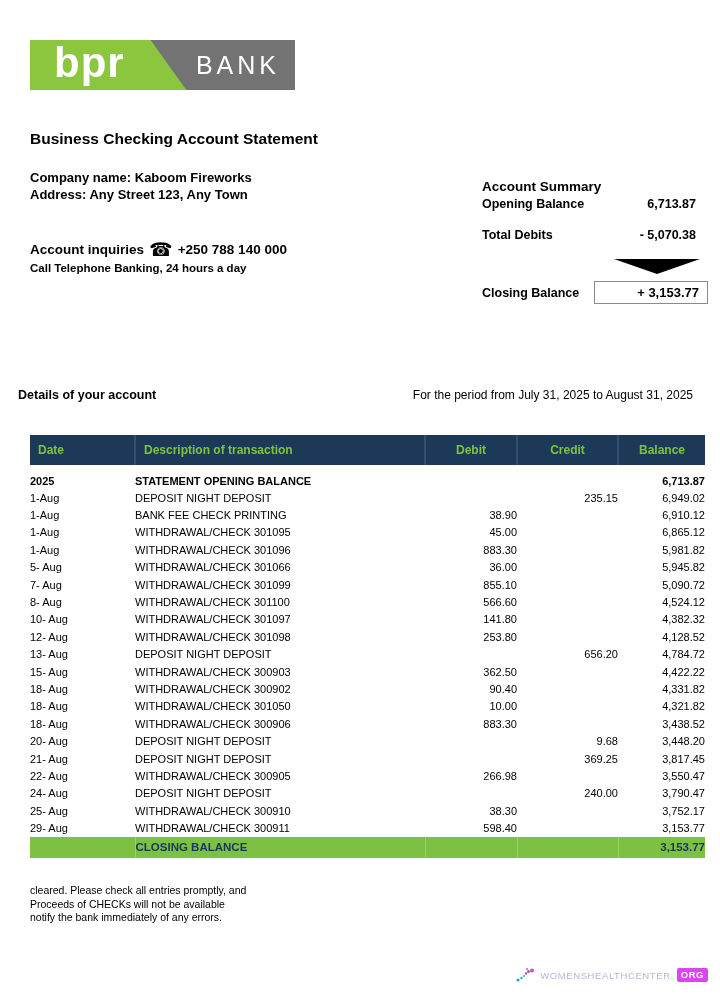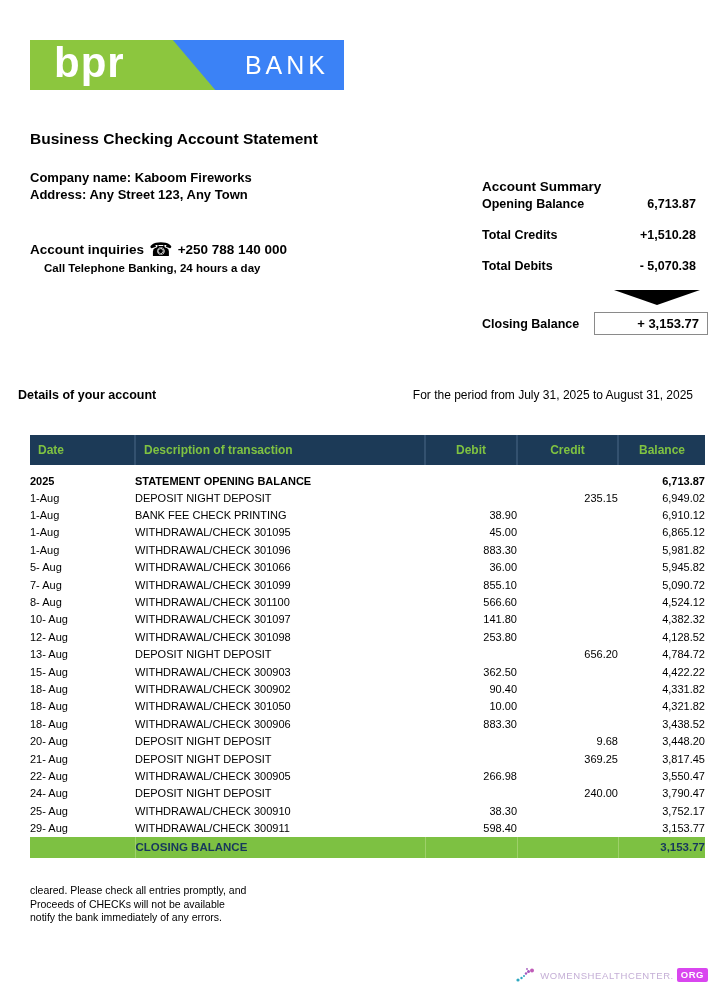--- a/index.html
+++ b/index.html
@@ -1,31 +1,31 @@
 <!DOCTYPE html>
 <html><head>
 <meta charset="utf-8">
 <style>
   * { margin:0; padding:0; box-sizing:border-box; }
   body { background:#e8e8e8; font-family:"Liberation Sans","DejaVu Sans",sans-serif; }
   .page { position:relative; width:720px; height:1000px; background:#ffffff; margin:0 auto; overflow:hidden; color:#000; }
   .abs { position:absolute; }
 
   
-  .logo { left:30px; top:40px; width:314px; height:50px; background:#3b82f6; }
+  .logo { left:30px; top:40px; width:265px; height:50px; background:#737373; }
   .logo-green { position:absolute; inset:0; background:#8CC63E; clip-path:polygon(0 0, 45.5% 0, 59% 100%, 0 100%); }
   .logo-bpr { position:absolute; left:24px; top:-5px; color:#fff; font-weight:bold; font-size:42px; line-height:56px; letter-spacing:1px; }
   .logo-bank { position:absolute; right:15px; top:0; height:50px; line-height:50px; color:#fff; font-size:25px; letter-spacing:4px; }
 
   
   .doc-title { left:30px; top:130px; font-size:15.5px; font-weight:bold; }
   .company { left:30px; top:169px; font-size:13px; font-weight:bold; line-height:17px; }
   .contact-line1 { left:30px; top:238px; font-size:13.5px; font-weight:bold; }
   .phone-glyph { font-size:19px; vertical-align:-2px; margin:0 5px; }
-  .contact-line2 { left:30px; top:262px; font-size:11.5px; font-weight:bold;margin-left:14px; }
+  .contact-line2 { left:30px; top:262px; font-size:11.5px; font-weight:bold; }
 
   
   .summary { left:482px; top:179px; width:226px; }
   .summary-heading { font-size:13.5px; font-weight:bold; margin-bottom:3px; }
   .sum-row { display:flex; justify-content:space-between; font-weight:bold; font-size:12.5px; margin-bottom:17px; padding-right:12px; }
   .arrow-wrap { display:flex; justify-content:flex-end; padding-right:8px; margin:1px 0 7px 0; }
   .arrow-down { width:0; height:0; border-left:43px solid transparent; border-right:43px solid transparent; border-top:15px solid #000; }
   .closing-row { display:flex; justify-content:space-between; align-items:center; }
   .closing-label { font-size:12.5px; font-weight:bold; }
   .closing-box { width:114px; height:23px; border:1px solid #8a8a8a; display:flex; align-items:center; justify-content:flex-end; padding-right:8px; font-weight:bold; font-size:13px; }
@@ -82,24 +82,20 @@
   <div class="abs contact-line1">
     <span>Account inquiries</span><span class="phone-glyph">☎</span><span>+250 788 140 000</span>
   </div>
   <div class="abs contact-line2">Call Telephone Banking, 24 hours a day</div>
 
   <div class="abs summary">
     <div class="summary-heading">Account Summary</div>
     <div class="sum-row">
       <span>Opening Balance</span>
       <span>6,713.87</span>
-    </div>
-    <div class="sum-row">
-      <span>Total Credits</span>
-      <span>+1,510.28</span>
     </div>
     <div class="sum-row">
       <span>Total Debits</span>
       <span>- 5,070.38</span>
     </div>
     <div class="arrow-wrap">
       <div class="arrow-down"></div>
     </div>
     <div class="closing-row">
       <span class="closing-label">Closing Balance</span>

